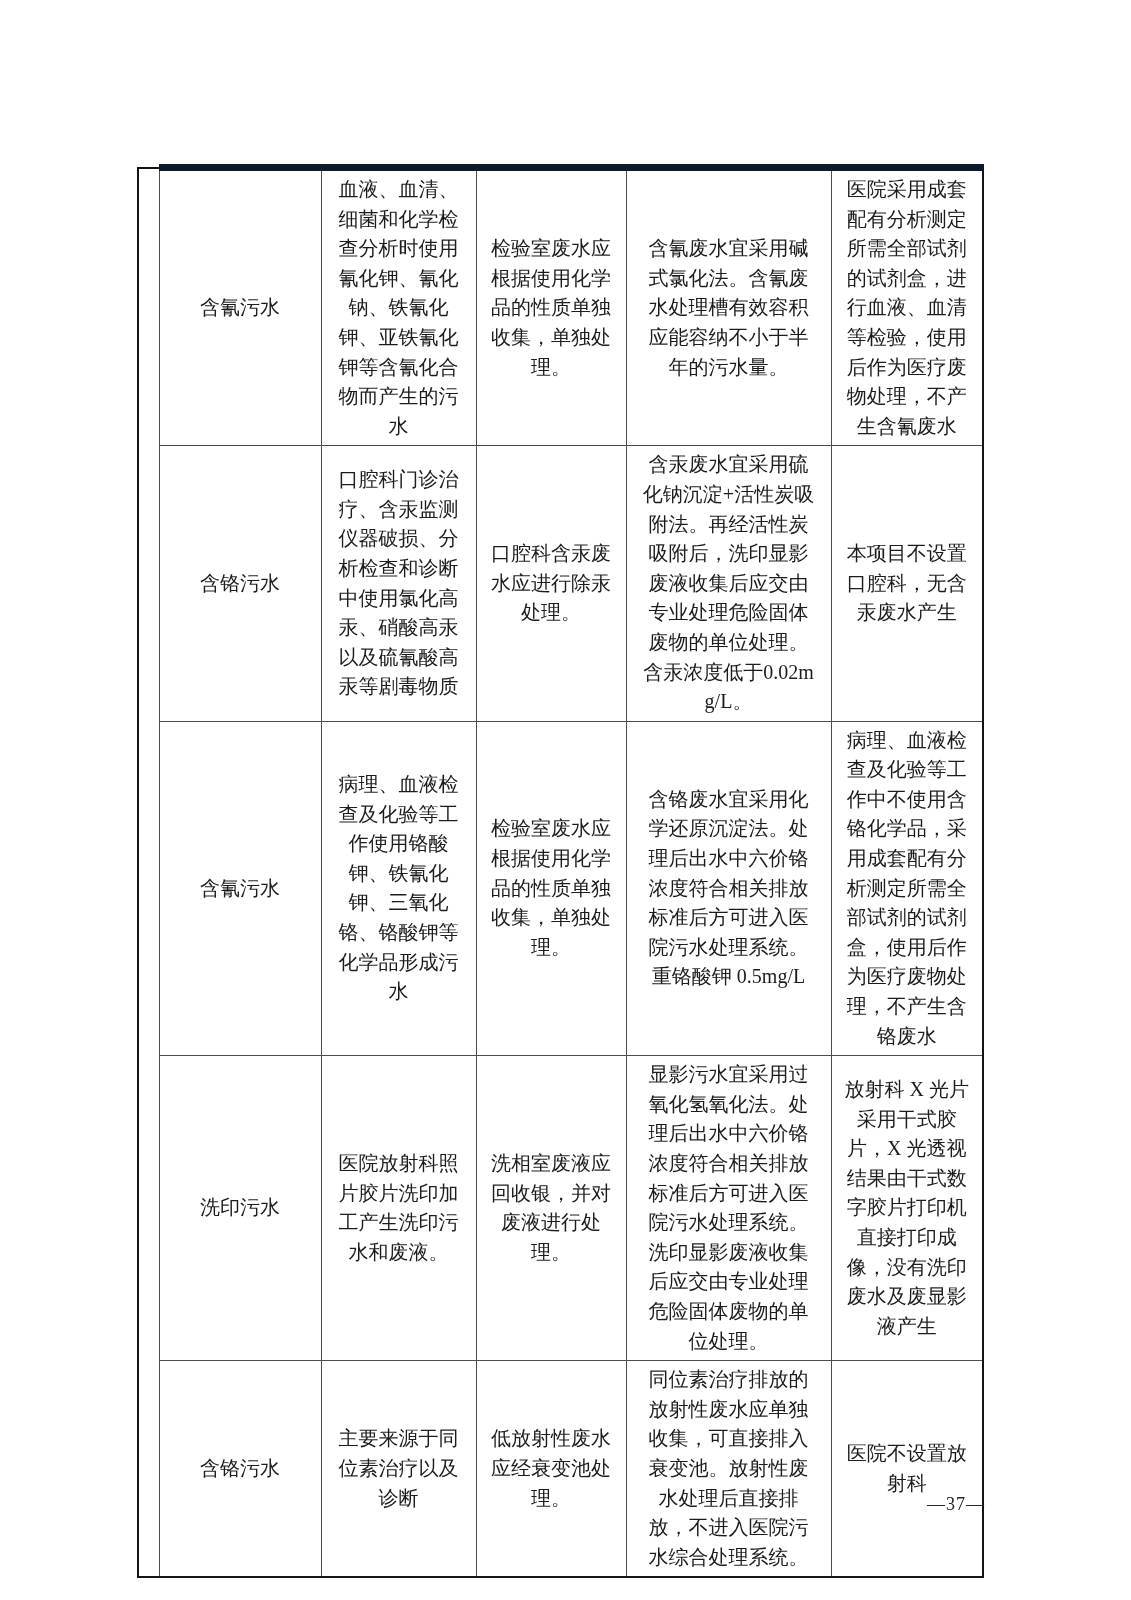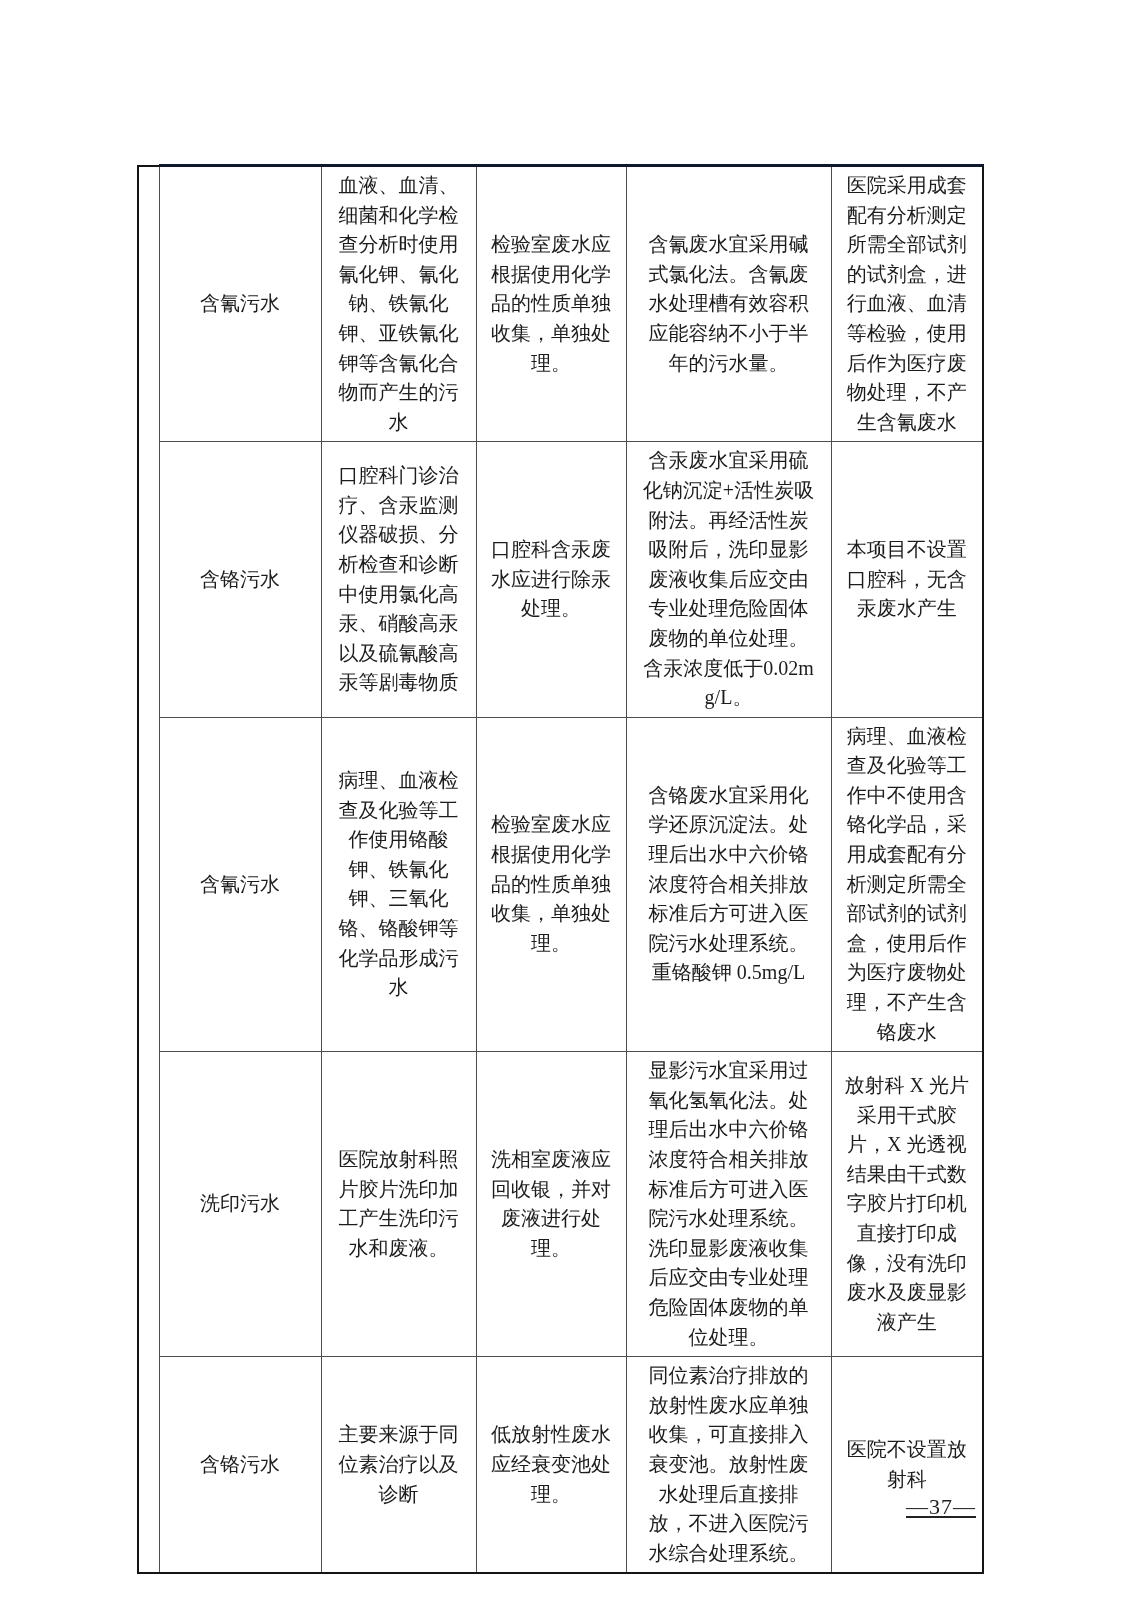--- a/index.html
+++ b/index.html
@@ -34,37 +34,36 @@
     padding: 4px 9px;
     word-break: break-all;
     overflow: hidden;
   }
   table.doc-table td.cont-cell {
     border-top: 1px solid #8a8a8a;
     border-left: 2px solid #141414;
     padding: 0;
   }
   table.doc-table tr.row-first td.thick-top {
-    border-top: 3px solid #0f172a;
+    border-top: 7px solid #0f172a;
     margin-left: 20px;
   }
   table.doc-table td.treatment-cell { padding: 4px 13px; }
   tr.h1 { height: 233px; }
   tr.h2 { height: 236px; }
   tr.h3 { height: 259px; }
   tr.h4 { height: 261px; }
   tr.h5 { height: 182px; }
   .page-number {
     position: absolute;
     top: 1494px;
-    right: 155px;
-    font-size: 22px;
+    right: 146px;
+    font-size: 18px;
     letter-spacing: 1px;
     color: #222222;
-    text-decoration: underline;
   }
 </style>
 </head>
 <body>
 
 <div class="page">
 
   <table class="doc-table">
     <colgroup>
       <col style="width:21px">

